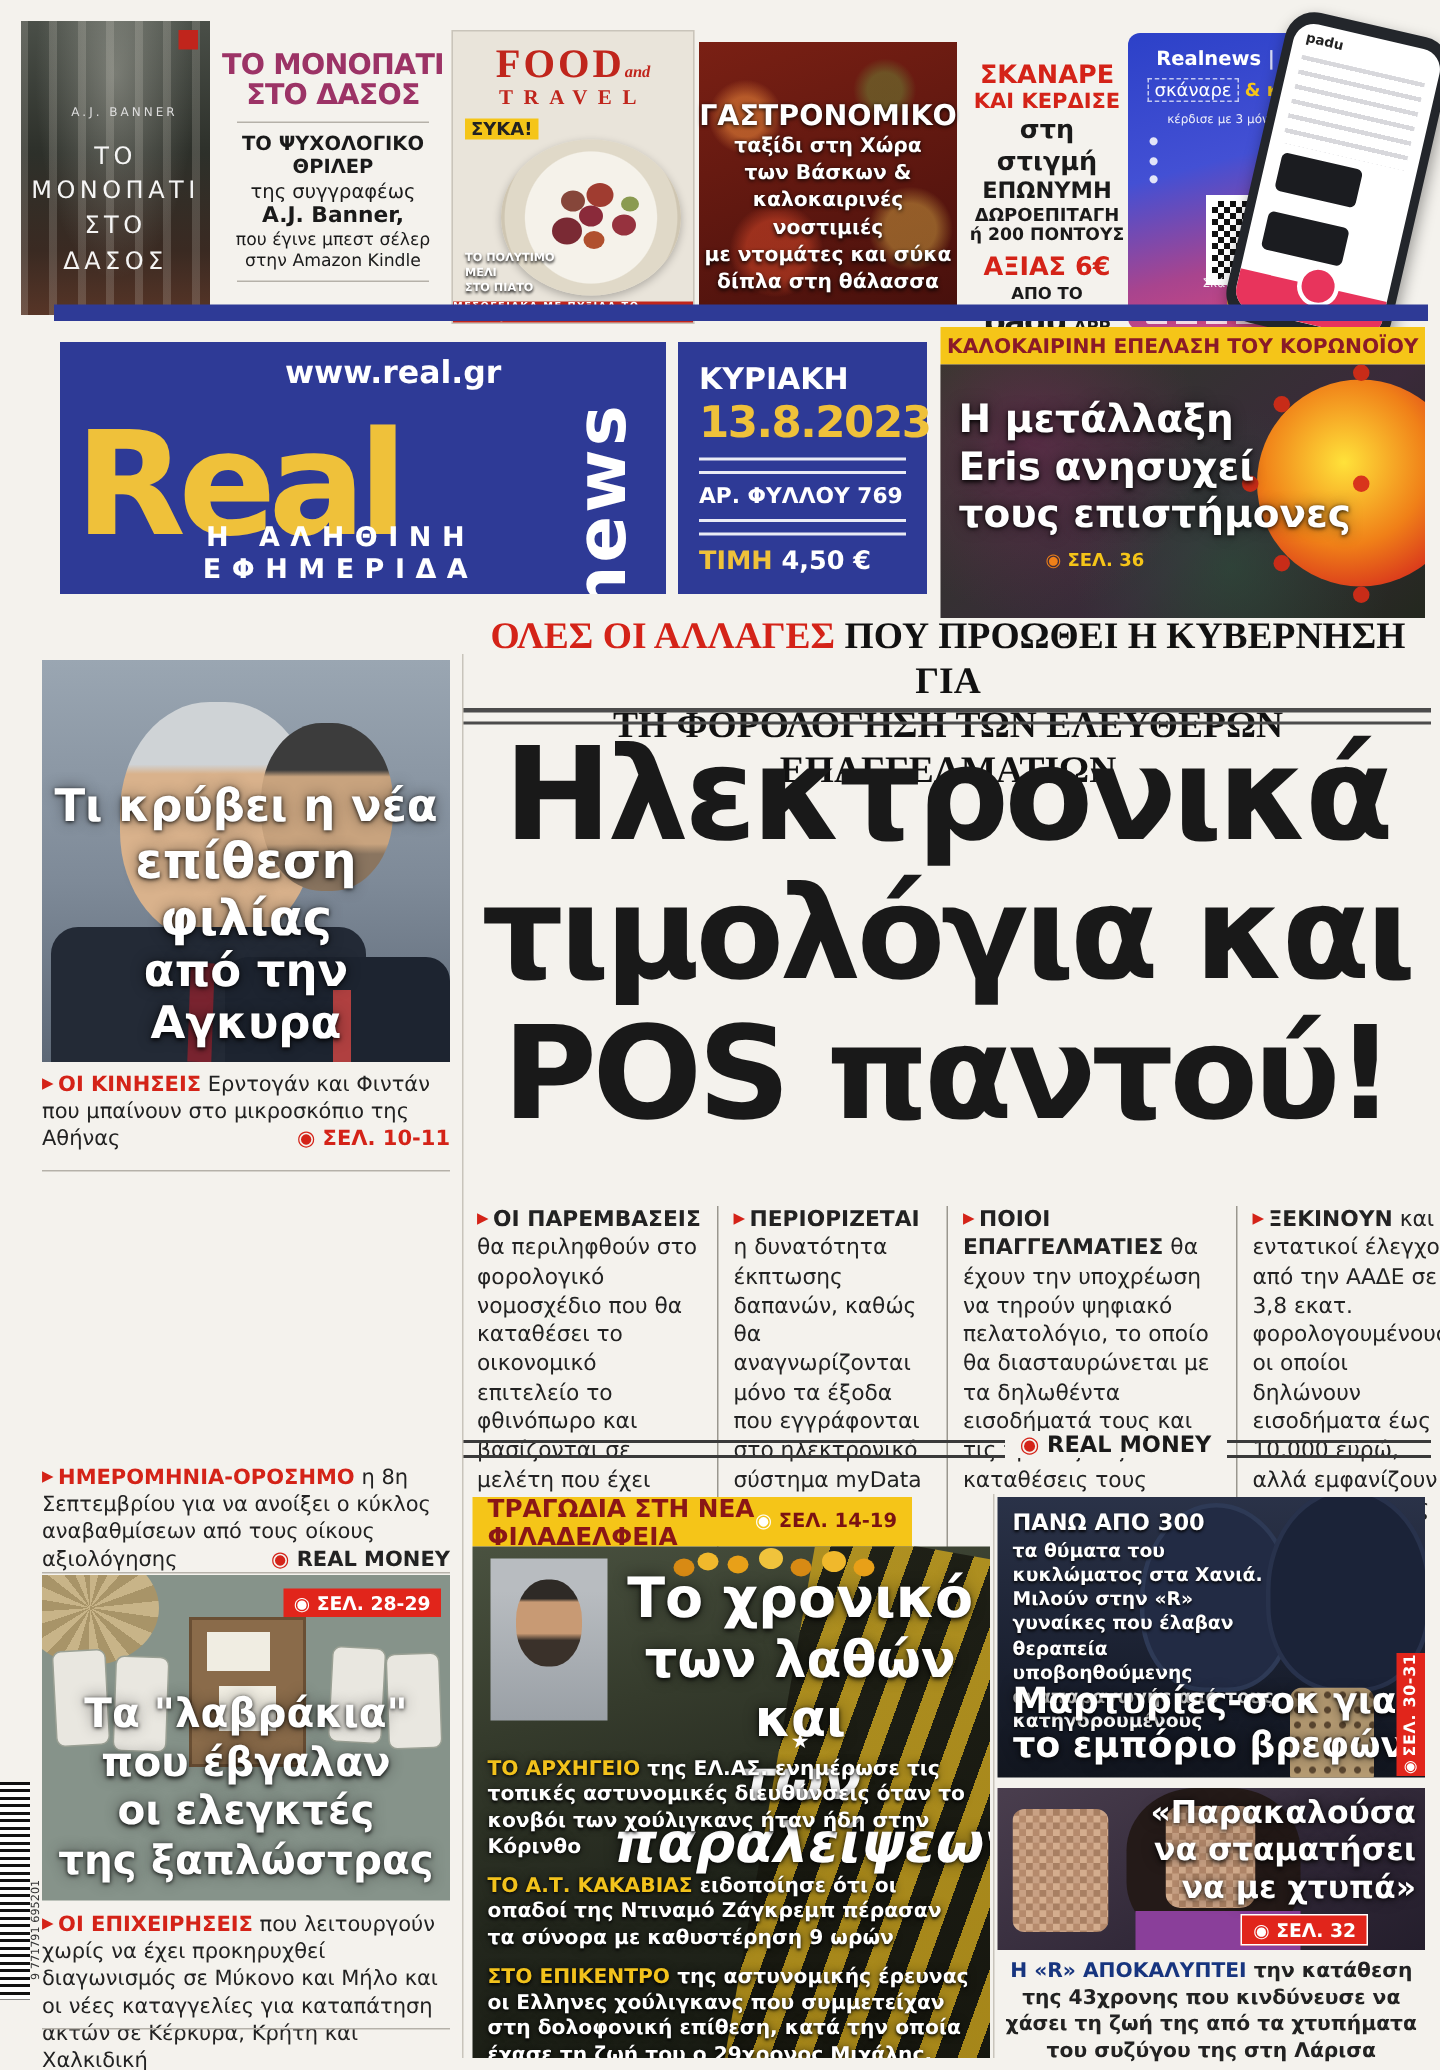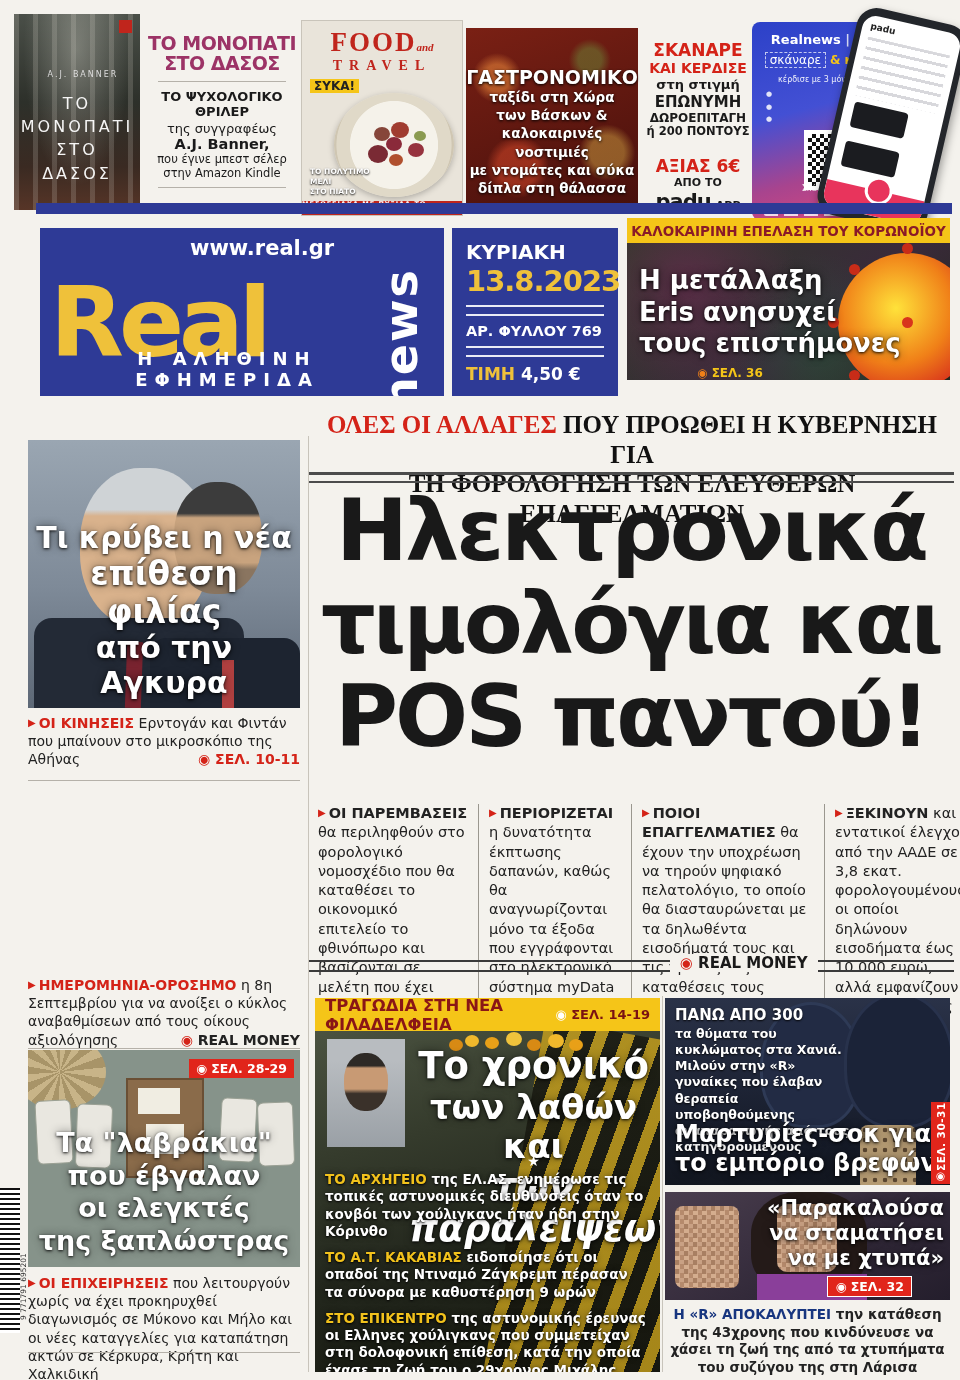--- a/index.html
+++ b/index.html
@@ -56,21 +56,21 @@
   .mast{left:40px;top:228px;width:404px;height:168px;background:#2e3a96;overflow:hidden;}
   .mast .url{position:absolute;top:8px;left:150px;color:#fff;font-weight:800;font-size:21px;}
   .mast .logo{position:absolute;left:10px;bottom:30px;color:#efc13a;font-size:96px;font-weight:800;letter-spacing:-5px;line-height:.9;}
   .mast .news{position:absolute;right:-28px;top:84px;color:#fff;font-size:46px;font-weight:800;transform:rotate(-90deg);letter-spacing:2px;}
   .mast .tagline{position:absolute;left:0;right:30px;bottom:6px;text-align:center;color:#fff;font-size:18px;font-weight:bold;letter-spacing:7px;}
   .datebox{left:452px;top:228px;width:166px;height:168px;background:#2e3a96;color:#fff;padding:12px 14px;box-sizing:border-box;}
   .dlines{height:7px;border-top:2px solid rgba(255,255,255,.9);border-bottom:2px solid rgba(255,255,255,.9);margin:7px 0;}
   .corona{left:627px;top:218px;width:323px;height:178px;}
   .corona .kick{height:25px;background:#f5c518;color:#8a1a28;font-weight:800;font-size:13.5px;
     display:flex;align-items:center;justify-content:center;}
-  .corona .img{position:relative;height:137px;overflow:hidden;
+  .corona .img{position:relative;height:169px;overflow:hidden;
     background:
       radial-gradient(circle at 18% 30%,rgba(120,40,90,.55),transparent 40%),
       radial-gradient(circle at 60% 80%,rgba(40,90,60,.5),transparent 45%),
       linear-gradient(140deg,#2e3a28,#3a2a3a 60%,#23281e);}
   .virus{position:absolute;right:-26px;top:10px;width:138px;height:138px;border-radius:50%;
     background:radial-gradient(circle at 42% 40%,#ffe23a,#f08018 48%,#d8341c 78%,#a02414);}
   .virus::after{content:"";position:absolute;left:64px;top:64px;width:11px;height:11px;border-radius:50%;background:#d8341c;
     box-shadow:74px 0 0 0 #c82c18,-74px 0 0 0 #c82c18,0 74px 0 0 #c82c18,0 -74px 0 0 #c82c18,
       53px 53px 0 0 #c82c18,-53px 53px 0 0 #c82c18,53px -53px 0 0 #c82c18,-53px -53px 0 0 #c82c18;}
   
@@ -106,21 +106,21 @@
   .umbrella{position:absolute;left:-14px;top:-16px;width:92px;height:76px;border-radius:50%;
     background:repeating-conic-gradient(#c8b488 0 14deg,#a89468 14deg 28deg);}
   .bed{position:absolute;width:34px;height:62px;background:#e9e7e0;border:1px solid #9aa094;border-radius:6px;}
   .table3{position:absolute;left:98px;top:28px;width:74px;height:96px;background:#8a6b4a;border:2px solid #6a4f34;}
   .paper{position:absolute;background:#f0ede2;}
   .badge{display:inline-block;background:#e1251b;color:#fff;font-weight:800;padding:2px 7px;font-size:12.5px;}
   .barcode{left:0;top:1188px;width:20px;height:145px;background:#fff;
     background-image:repeating-linear-gradient(180deg,#111 0 2px,#fff 2px 5px);}
   .bcnum{left:19px;top:1320px;transform:rotate(-90deg);transform-origin:0 0;font-size:7.5px;color:#333;white-space:nowrap;}
   
-  .trag-kick{left:315px;top:998px;width:345px;height:33px;background:#f5c518;display:flex;align-items:center;padding:0 10px;box-sizing:border-box;}
+  .trag-kick{left:315px;top:998px;width:293px;height:33px;background:#f5c518;display:flex;align-items:center;padding:0 10px;box-sizing:border-box;}
   .trag-img{left:315px;top:1031px;width:345px;height:341px;overflow:hidden;
     background:linear-gradient(165deg,#4a5240 0%,#353b2c 30%,#23271d 60%,#15170f 100%);}
   .scarf{position:absolute;right:-20px;top:0;width:170px;height:115%;transform:rotate(10deg);opacity:.8;
     background:repeating-linear-gradient(100deg,#caa21c 0 12px,#17170f 12px 26px);}
   .flowers{position:absolute;left:150px;top:4px;width:14px;height:12px;border-radius:50%;background:#f0b82c;
     box-shadow:20px 2px 0 0 #e8a018,42px -2px 0 1px #f0c33c,62px 4px 0 0 #d88a14,84px 0 0 1px #f0b82c,104px 4px 0 0 #e8a018,-16px 4px 0 0 #d88a14;}
   .inset{position:absolute;left:12px;top:8px;width:78px;height:108px;background:linear-gradient(180deg,#b8bcc0 0 20%,#9aa0a6);}
   .inset .face{position:absolute;left:17px;top:14px;width:44px;height:58px;border-radius:46%;
     background:linear-gradient(180deg,#2e2a26 0 22%,#c89a74 26% 62%,#3a312a 70%);}
   .trag-bullets{position:absolute;left:10px;right:10px;top:140px;font-size:13.5px;line-height:1.28;color:#fff;font-weight:bold;
@@ -197,25 +197,25 @@
       <div>των Βάσκων &amp;</div>
       <div>καλοκαιρινές νοστιμιές</div>
       <div>με ντομάτες και σύκα</div>
       <div>δίπλα στη θάλασσα</div>
     </div>
   </div>
 
   <div class="abs scanwin center">
     <div class="red" style="font-size:17px;font-weight:800;">ΣΚΑΝΑΡΕ</div>
     <div class="red" style="font-size:14px;font-weight:800;">ΚΑΙ ΚΕΡΔΙΣΕ</div>
-    <div class="b" style="font-size:13px;">στη στιγμή</div>
+    <div class="b" style="font-size:17px;">στη στιγμή</div>
     <div style="font-size:15px;font-weight:800;">ΕΠΩΝΥΜΗ</div>
     <div style="font-size:12px;font-weight:800;">ΔΩΡΟΕΠΙΤΑΓΗ</div>
     <div class="b" style="font-size:11.5px;">ή 200 ΠΟΝΤΟΥΣ</div>
-    <div class="red" style="font-size:17px;font-weight:800;margin-top:17px;">ΑΞΙΑΣ 6€</div>
+    <div class="red" style="font-size:17px;font-weight:800;margin-top:4px;">ΑΞΙΑΣ 6€</div>
     <div class="b" style="font-size:11px;">ΑΠΟ ΤΟ</div>
     <div><span style="font-size:21px;font-weight:800;letter-spacing:-1px;">padu</span> <span style="font-size:11px;font-weight:800;">APP</span></div>
   </div>
 
   <div class="abs padu-panel">
     <div class="center" style="margin-top:10px;font-size:13px;font-weight:800;">
       <span>Realnews</span>
       <span style="opacity:.8;">|</span>
       <span>padu</span>
     </div>

